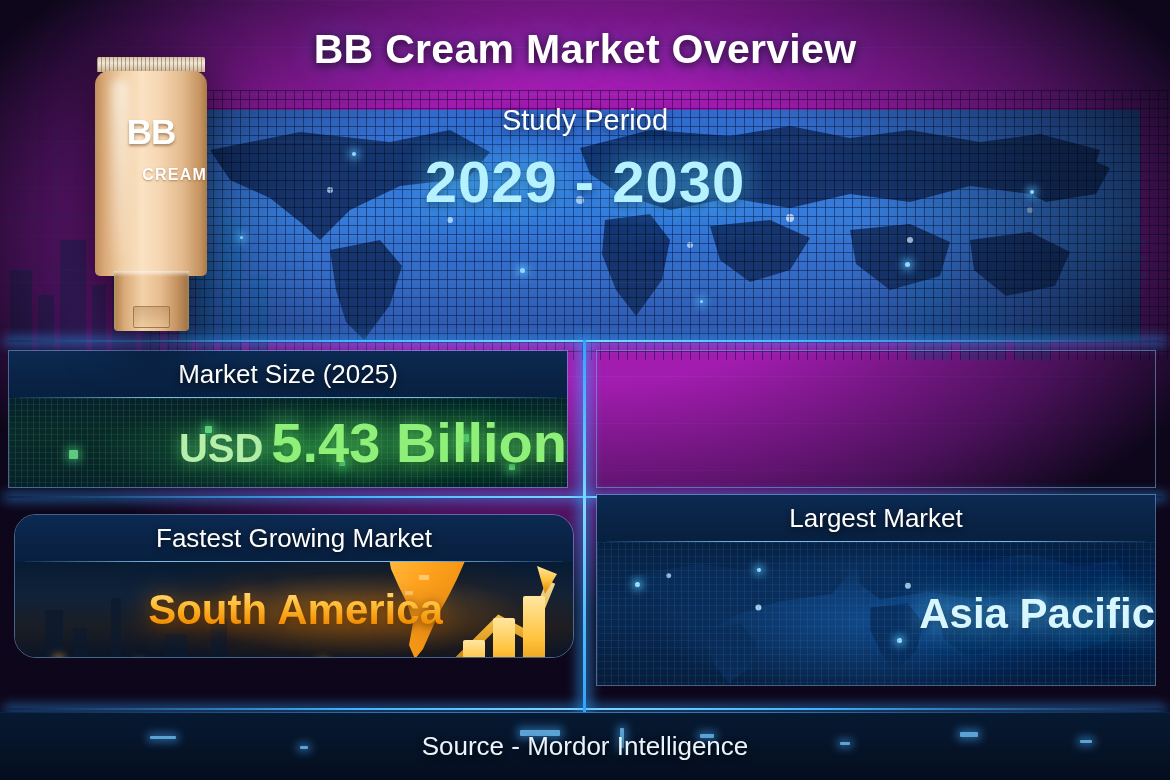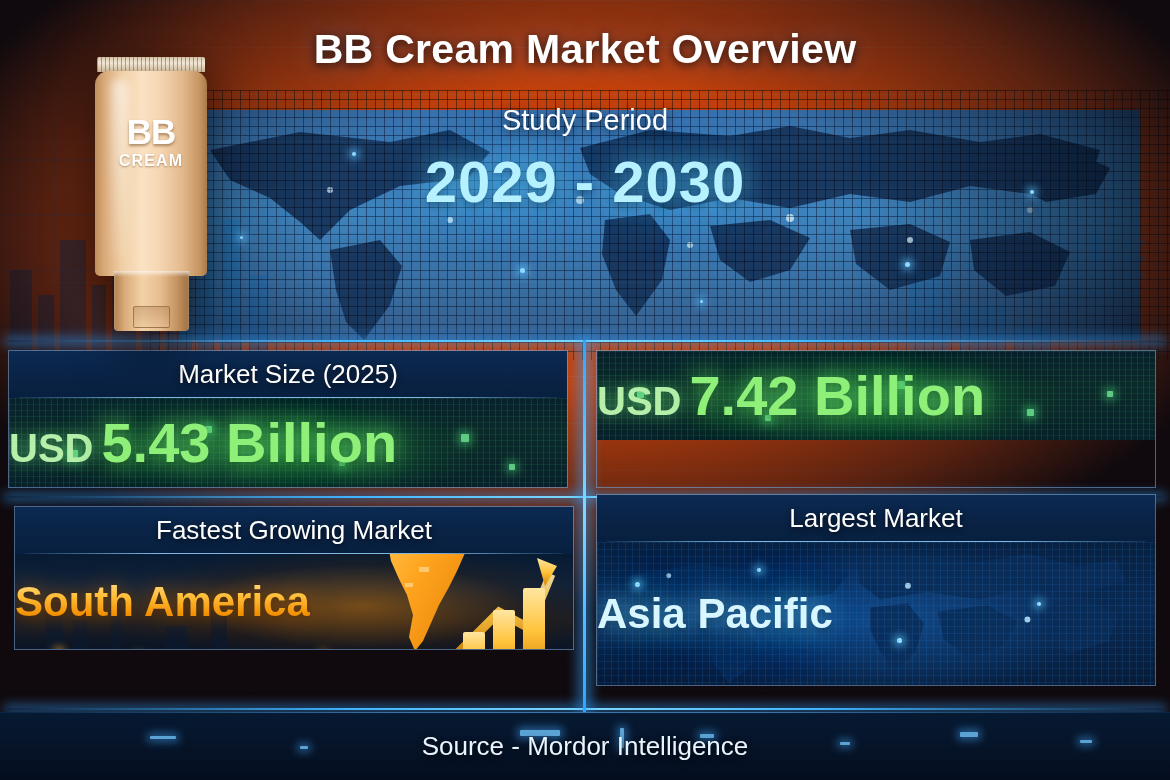--- a/index.html
+++ b/index.html
@@ -5,21 +5,21 @@
   * { margin:0; padding:0; box-sizing:border-box; }
   html,body { background:#000; }
   body {
     width:1170px; height:780px;
     font-family:"Liberation Sans", sans-serif;
     overflow:hidden;
   }
   .stage {
     position:relative;
     width:1170px; height:780px;
-    background:#c2410c;
+    background:#a21caf;
     overflow:hidden;
   }
 
   
   .bg-base{
     position:absolute; inset:0;
     background:
       radial-gradient(ellipse 70% 60% at 52% 28%, #12518f 0%, #0b3straight 0%, transparent 70%),
       radial-gradient(ellipse 80% 65% at 50% 30%, rgba(24,96,166,.95) 0%, rgba(12,46,92,.6) 45%, rgba(5,16,38,0) 72%),
       linear-gradient(180deg,#051021 0%, #071832 18%, #0a2a52 34%, #0b2f5c 46%, #071a34 62%, #05112a 80%, #040d20 100%);
@@ -139,22 +139,23 @@
   .tube-label{
     position:absolute; left:0; right:0; top:57px;
     text-align:center; color:#fff; z-index:3;
   }
   .tube-bb{
     font-size:35px; font-weight:bold; line-height:1;
     letter-spacing:-1px;
     text-shadow:0 2px 3px rgba(110,70,30,.55);
   }
   .tube-cream{
-    font-size:16px; font-weight:bold; letter-spacing:1.2px; margin-top:3px;
+    font-size:16px; font-weight:bold; letter-spacing:1.2px; margin-top:17px;
     text-shadow:0 1px 2px rgba(110,70,30,.5);
+    text-align:right;
   }
 
   
   .cards{
     position:absolute; left:0; top:340px; width:1170px; height:372px;
     z-index:5;
   }
   .divider-h{
     position:absolute; left:6px; right:6px; top:0; height:2px;
     background:linear-gradient(90deg,rgba(20,120,220,.25),#3fb5ff 30%,#7fd8ff 50%,#3fb5ff 70%,rgba(20,120,220,.25));
@@ -168,41 +169,42 @@
     box-shadow:0 0 14px 3px rgba(50,165,255,.8);
   }
 
   .card{
     position:absolute;
     border:1px solid rgba(120,175,230,.55);
     overflow:hidden;
   }
   .card.tl{ left:8px;  top:10px;  width:560px; height:138px;}
   .card.tr{ left:596px; top:10px;  width:560px; height:138px;}
-  .card.bl{ left:14px;  top:166px; width:560px; height:144px;}
+  .card.bl{ left:14px;  top:174px; width:560px; height:144px;border-radius:22px;}
   .card.br{ left:596px; top:154px; width:560px; height:192px;}
 
   .card-head{
     position:relative; height:47px;
     display:flex; align-items:center; justify-content:center;
     background:linear-gradient(180deg,#0b2a52 0%,#0a2346 55%,#08203f 100%);
     z-index:3;
   }
   .card-head-text{
     font-size:26px; color:#ffffff; font-weight:500;
     text-shadow:0 2px 6px rgba(0,0,0,.7);
   }
   .card-head:after{
     content:""; position:absolute; left:10px; right:10px; bottom:0; height:1px;
     background:linear-gradient(90deg,rgba(110,180,240,.1),rgba(150,210,255,.85) 25%,rgba(150,210,255,.85) 75%,rgba(110,180,240,.1));
   }
   .card-body{
     position:relative; height:calc(100% - 47px);
-    display:flex; align-items:center; justify-content:flex-start;
+    display:flex; align-items:center; justify-content:flex-end;
     overflow:hidden;
+    padding-left:44px;
   }
   .card-body-inner{ position:relative; z-index:4; text-align:center; }
 
   
   .fx-green{
     position:absolute; inset:0;
     background:
       radial-gradient(ellipse 60% 90% at 50% 60%, rgba(28,120,58,.55), rgba(8,38,30,.2) 60%, rgba(5,18,24,0) 80%),
       linear-gradient(180deg,#07202c 0%, #0a2a2a 40%, #07202a 100%);
   }
@@ -464,34 +466,20 @@
         </div>
         <div class="card-body-inner">
           <span class="money">
             <span class="cur">USD</span><span class="val">5.43 Billion</span>
           </span>
         </div>
       </div>
     </div>
 
     <div class="card tr">
-      <div class="card-body">
-        <div class="fx-green">
-          <i style="left:40px;top:40px;width:7px;height:7px;"></i>
-          <i style="left:168px;top:64px;width:6px;height:6px;"></i>
-          <i style="left:300px;top:30px;width:8px;height:8px;"></i>
-          <i style="left:430px;top:58px;width:7px;height:7px;"></i>
-          <i style="left:510px;top:40px;width:6px;height:6px;"></i>
-        </div>
-        <div class="card-body-inner">
-          <span class="money">
-            <span class="cur">USD</span><span class="val">7.42 Billion</span>
-          </span>
-        </div>
-      </div>
     </div>
 
     <div class="card bl">
       <div class="card-head">
         <span class="card-head-text">Fastest Growing Market</span>
       </div>
       <div class="card-body">
         <div class="fx-orange">
           <span class="blk" style="left:30px;top:48px;width:18px;height:78px;"></span>
           <span class="blk" style="left:58px;top:66px;width:14px;height:60px;"></span>

